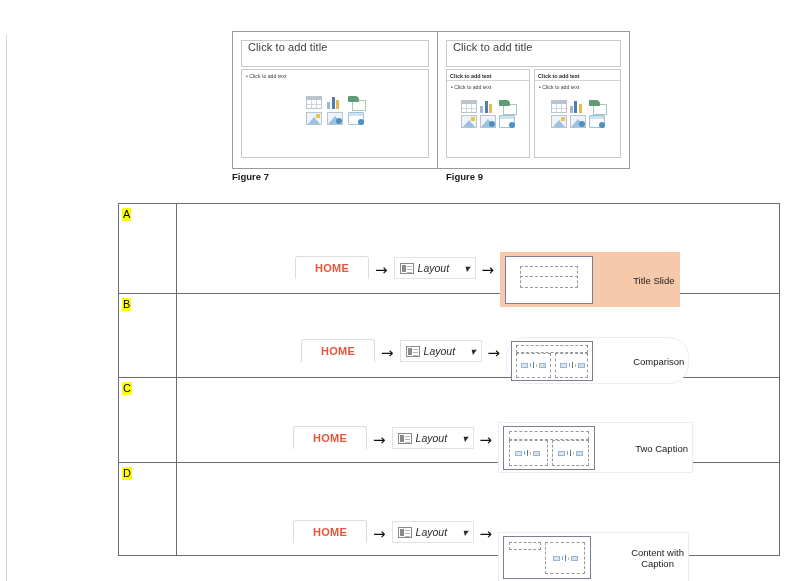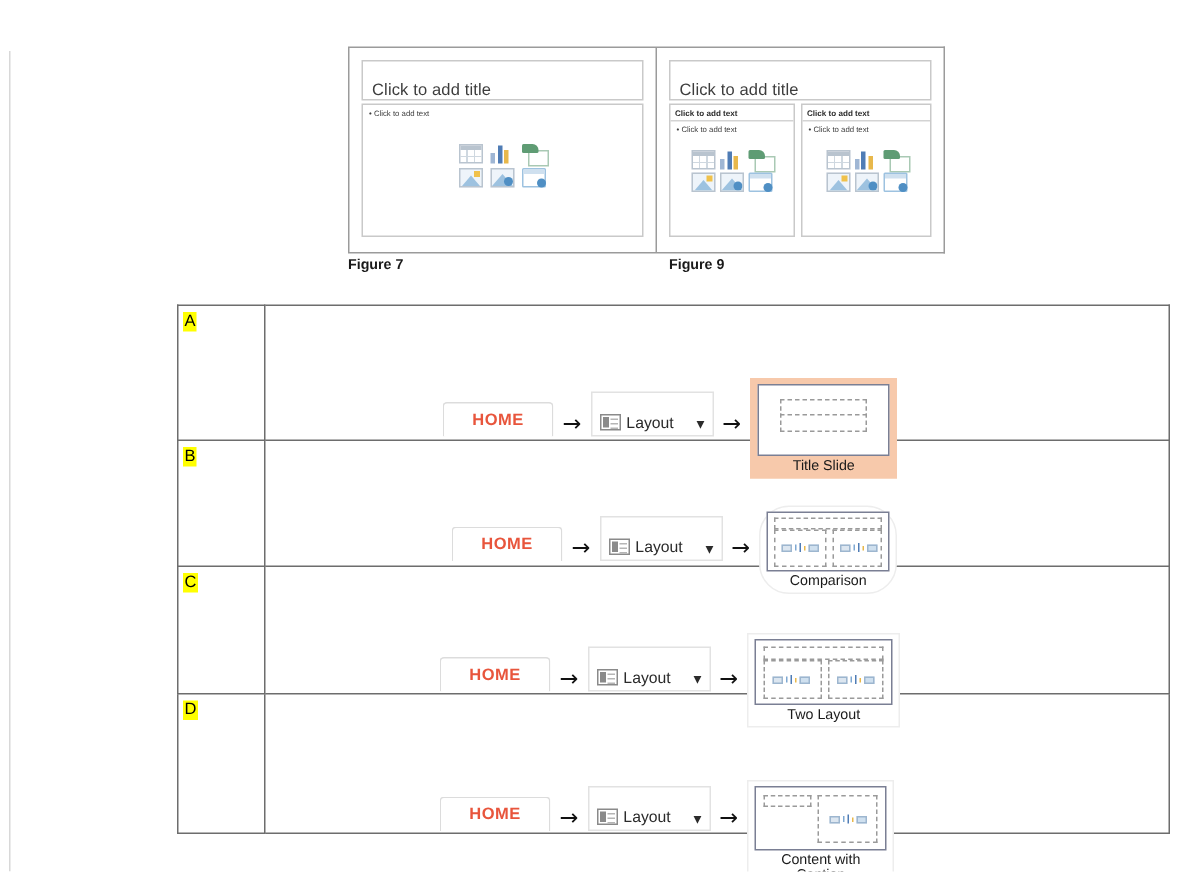--- a/index.html
+++ b/index.html
@@ -27,21 +27,21 @@
   .fig1 { left: 0; width: 206px; }
   .fig2 { left: 206px; width: 192px; border-left: none; }
 
   .slide-canvas { position: absolute; inset: 8px 8px 10px 8px; background: #fff; }
 
   .ph {
     border: 1px solid #c9c9c9; background: #fff; position: absolute;
   }
   .ph-title {
     left: 0; right: 0; top: 0; height: 27px;
-    display: flex; align-items: flex-end; padding-left: 6px;
+    display: flex; align-items: flex-start; padding-left: 6px;
   }
   .ph-title span { font-size: 11px; color: #3d3d3d; letter-spacing: .1px; }
   .ph-body {
     left: 0; right: 0; top: 29px; bottom: 0;
   }
   .bullet-line {
     font-size: 5.2px; color: #3d3d3d; padding: 3px 0 0 4px; white-space: nowrap;
   }
   .subhead {
     font-size: 5.4px; color: #2b2b2b; font-weight: bold; padding: 3px 0 1px 3px;
@@ -141,42 +141,42 @@
   }
   .home-tab span { font-size: 11px; color: #e8553c; font-weight: bold; letter-spacing: .3px; }
 
   .arrow {
     font-size: 15px; color: #111; line-height: 1; padding: 0 6px 1px 6px;
     font-family: "DejaVu Sans", sans-serif;
   }
 
   .layout-btn {
     width: 82px; height: 22px; border: 1px solid #e2e2e2; background: #fff;
-    display: flex; align-items: flex-start; gap: 4px; padding: 14px 5px;
+    display: flex; align-items: flex-end; gap: 4px; padding: 4px 5px; font-style: italic;
   }
   .layout-icon {
     width: 14px; height: 11px; border: 1px solid #8a8a8a; background: #fff;
     position: relative; flex: none;
   }
   .layout-icon::before {
     content: ""; position: absolute; left: 1px; top: 1px; width: 4px; bottom: 1px;
     background: #8a8a8a;
   }
   .layout-icon::after {
     content: ""; position: absolute; left: 6px; top: 2px; right: 1px; height: 1px;
     background: #b5b5b5;
     box-shadow: 0 3px 0 0 #b5b5b5, 0 6px 0 0 #b5b5b5;
   }
   .layout-btn span { font-size: 10.5px; color: #2b2b2b; }
   .caret { font-size: 8px; color: #4a4a4a; margin-left: auto; }
 
   
   .thumb {
     background: #fff; border: 1px solid #ededed; padding: 3px 4px 2px 4px;
-    display: flex; flex-direction: column; align-items: center;
+    display: flex; align-items: center; gap: 40px;
   }
   .thumb.selected { background: #f7c9ab; border-color: #f7c9ab; }
   .thumb-pic {
     background: #fff; border: 1px solid #7a7f94; position: relative;
   }
   .thumb-label {
     font-size: 9.5px; color: #1a1a1a; text-align: center; line-height: 1.1;
     margin-top: 2px; white-space: pre-line;
   }
 
@@ -383,21 +383,21 @@
                 <div class="dash" style="left:48px; top:13px; right:5px; height:26px;">
                   <div class="mini" style="left:5px; top:9px;">
                     <i class="m-tab"></i>
                       <i class="m-bar1"></i>
                       <i class="m-bar2"></i>
                       <i class="m-bar3"></i>
                       <i class="m-sm"></i>
                   </div>
                 </div>
               </div>
-              <div class="thumb-label">Two Layout</div>
+              <div class="thumb-label">Two Caption</div>
             </div>
           </div>
         </td>
       </tr>
 
       <tr>
         <td class="col-letter" style="height:93px;">
           <span class="letter">D</span>
         </td>
         <td class="row-body">

